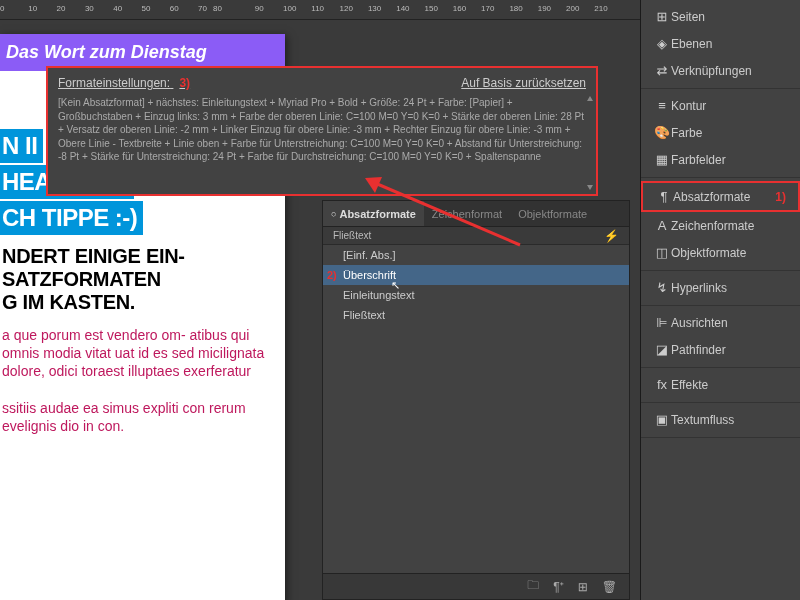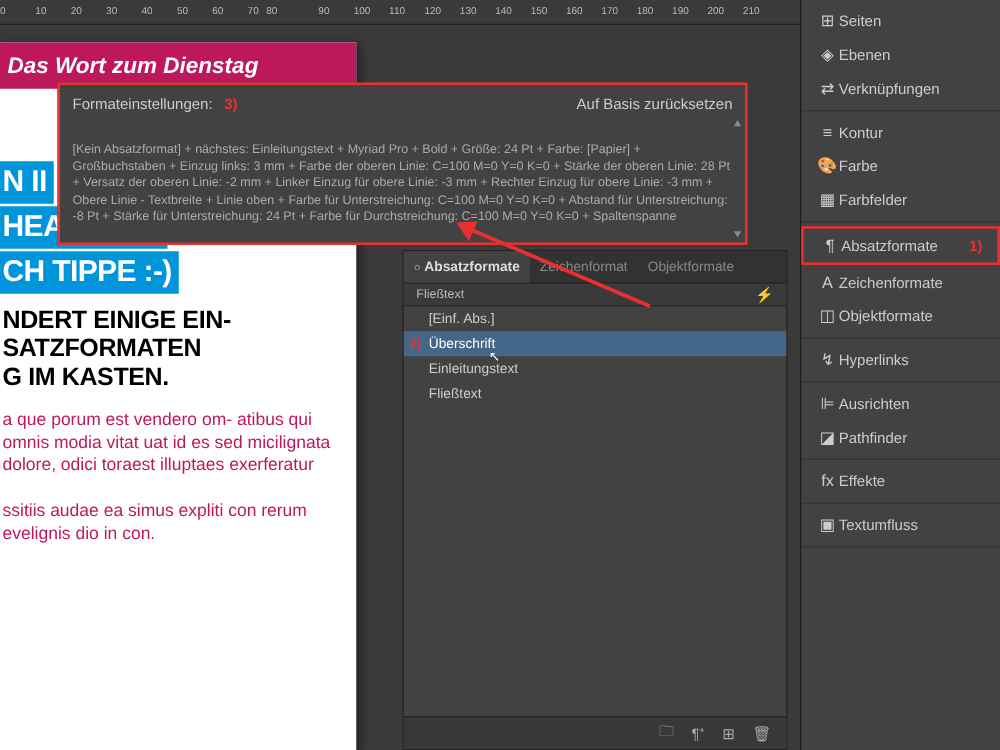--- a/index.html
+++ b/index.html
@@ -8,35 +8,35 @@
 
 .ruler { height: 20px; background: #3a3a3a; color: #999; font-size: 8px; position: relative; border-bottom: 1px solid #222; }
 .ruler-marks { display: flex; }
 .ruler-mark { position: absolute; top: 4px; font-size: 8px; color: #bbb; }
 
 
 .doc-area { position: absolute; top: 20px; left: 0; width: 640px; height: 580px; background: #3a3a3a; }
 .page { background: #fff; position: absolute; left: 0; top: 14px; width: 285px; height: 570px; box-shadow: 2px 2px 8px rgba(0,0,0,0.5); }
 
 
-.page-header { background: #be185d; color: #fff; padding: 8px 6px; font-weight: bold; font-size: 18px; font-style: italic; }
+.page-header { background: #8b5cf6; color: #fff; padding: 8px 6px; font-weight: bold; font-size: 18px; font-style: italic; }
 
 
 .headline-block { margin-top: 58px; }
 .headline-line { display: inline-block; background: #0095db; color: #fff; font-weight: 900; font-size: 24px; padding: 3px 6px 3px 2px; margin-bottom: 2px; letter-spacing: -0.5px; }
 
 
 .subheading { margin-top: 8px; padding-left: 2px; font-weight: 900; font-size: 20px; line-height: 1.15; letter-spacing: -0.3px; color: #000; }
 
 
 .body-text { margin-top: 12px; padding-left: 2px; font-size: 14px; line-height: 1.3; color: #be185d; }
 
 
 .tooltip-box { position: absolute; top: 66px; left: 46px; width: 552px; height: 130px; background: #424242; border: 2px solid #e83030; padding: 8px 10px; z-index: 50; }
-.tooltip-header { display: flex; justify-content: space-between; color: #ccc; font-size: 12px; margin-bottom: 23px; }
+.tooltip-header { display: flex; justify-content: space-between; color: #ccc; font-size: 12px; margin-bottom: 6px; text-decoration: underline; }
 .tooltip-header .annot { color: #e83030; font-weight: bold; margin-left: 6px; }
 .tooltip-body { color: #aaa; font-size: 10px; line-height: 1.35; }
 .scroll-hint { position: absolute; right: 2px; top: 28px; bottom: 4px; width: 8px; }
 .scroll-hint::before, .scroll-hint::after { content: ""; position: absolute; left: 1px; width: 0; height: 0; border-left: 3px solid transparent; border-right: 3px solid transparent; }
 .scroll-hint::before { top: 0; border-bottom: 5px solid #888; }
 .scroll-hint::after { bottom: 0; border-top: 5px solid #888; }
 
 
 .arrow { position: absolute; top: 175px; left: 360px; width: 170px; height: 80px; z-index: 60; pointer-events: none; }
 

